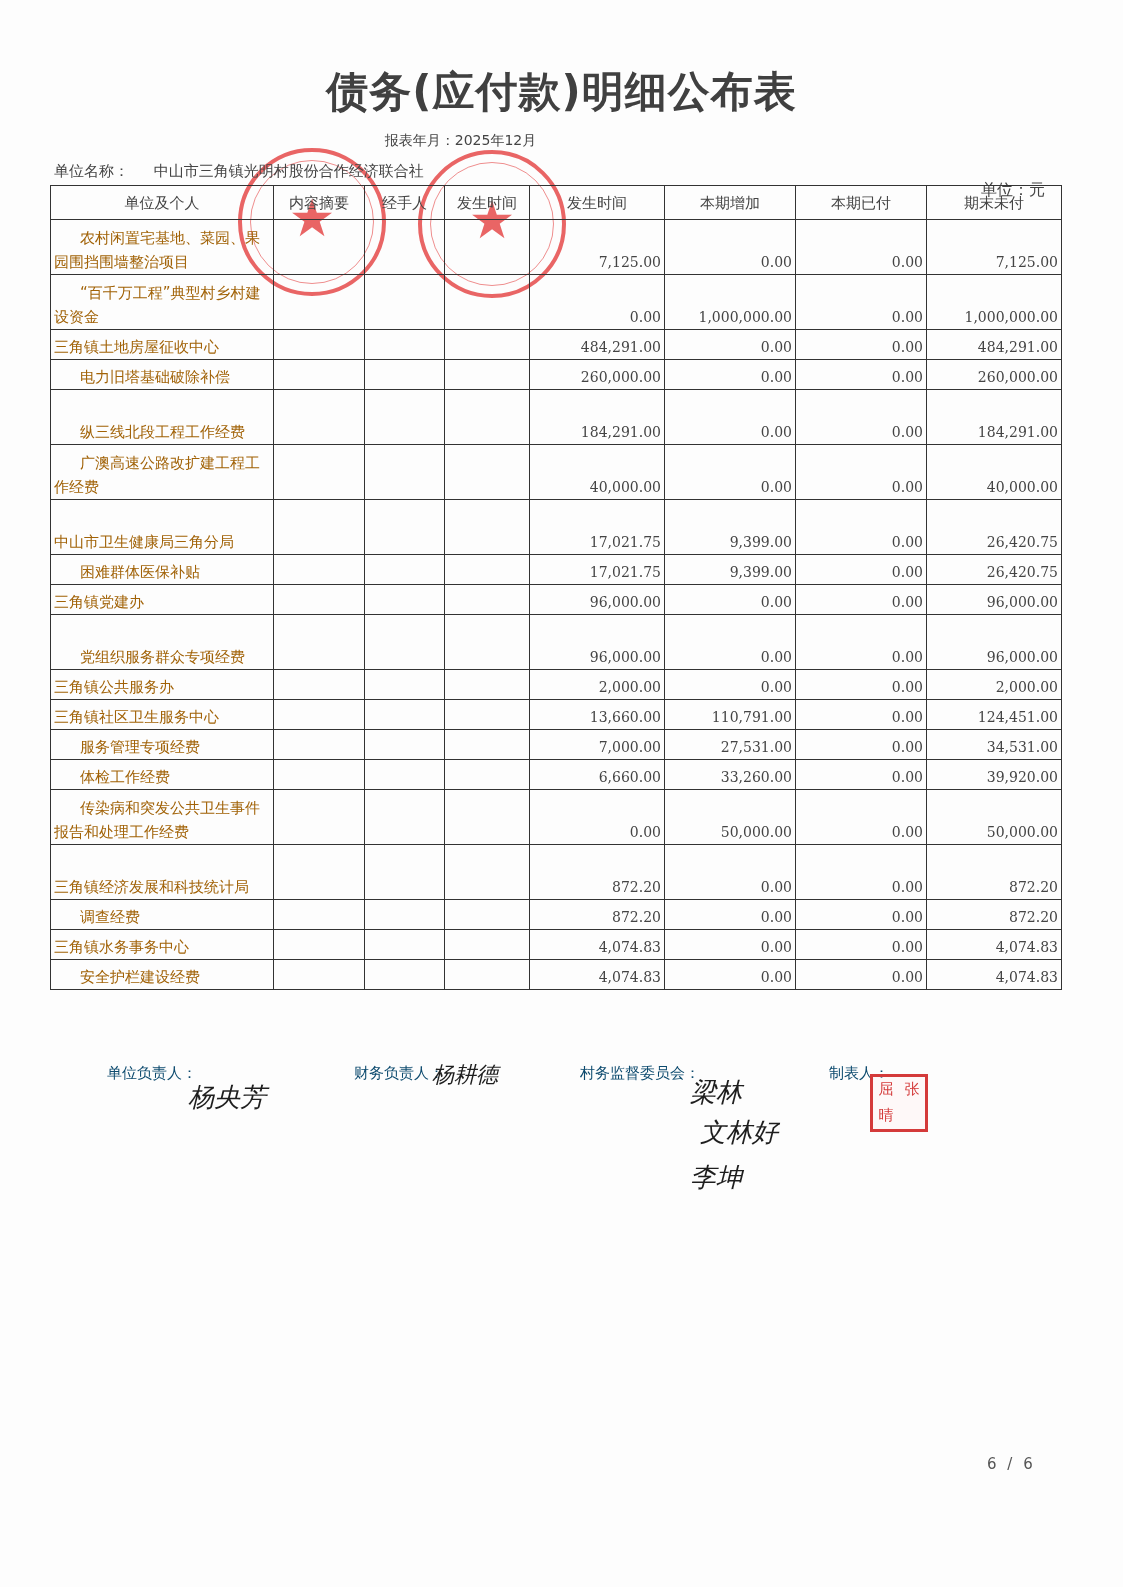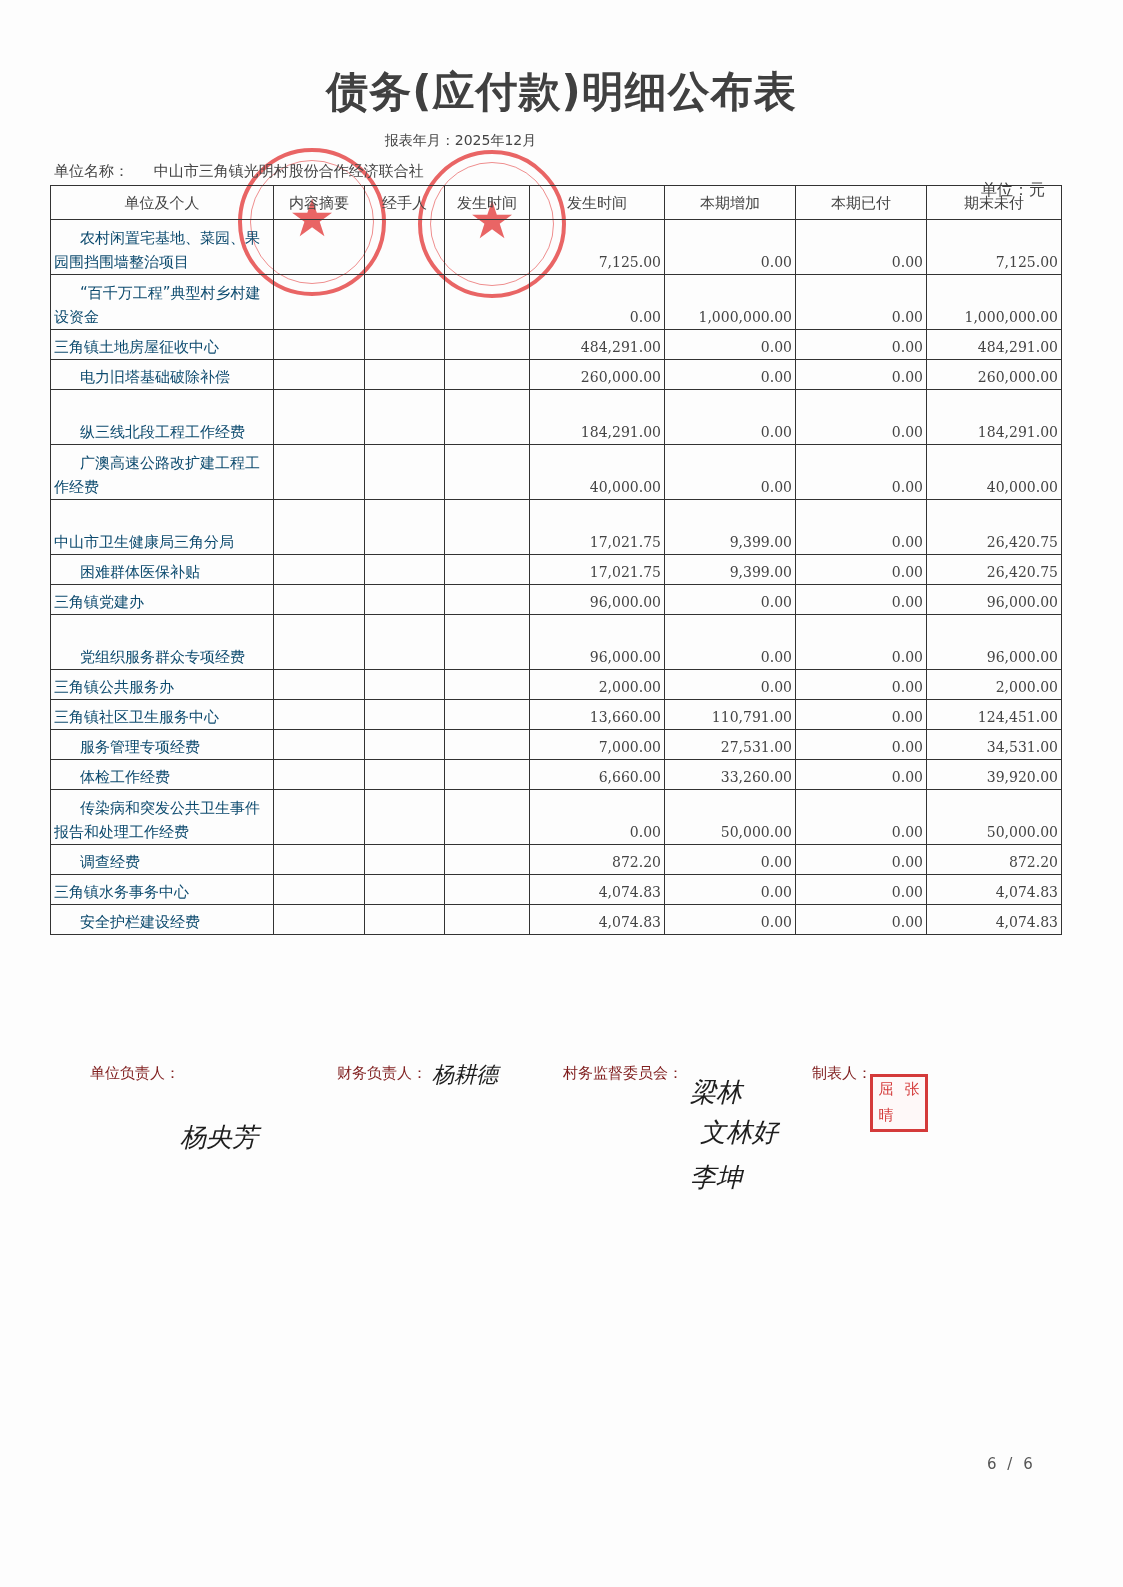--- a/index.html
+++ b/index.html
@@ -17,26 +17,26 @@
   .unit-name .lbl { margin-right:20px; }
   .currency { position:absolute; right:78px; top:180px; font-size:16px; color:#444;font-family:Liberation Mono, monospace; }
   table.grid {
     position:absolute; left:50px; top:185px; width:1011px; border-collapse:collapse;
     table-layout:fixed; font-size:15px;
   }
   table.grid td, table.grid th {
     border:1.5px solid #333; padding:0 3px; vertical-align:bottom; line-height:24px;
   }
   table.grid th { font-weight:normal; text-align:center; vertical-align:middle; height:33px; color:#444; }
-  td.name { text-align:left; color:#0c4a6e;margin-left:36px; }
+  td.name { text-align:left; color:#a16207;margin-left:36px; }
   td.name.indent .txt { padding-left:26px; }
   td.num { text-align:right; font-family:"DejaVu Serif", "Liberation Serif", serif; font-size:14px; color:#444; padding-bottom:2px; padding-right:2px; }
   tr.single td { height:29px; }
   tr.double td { height:54px; }
-  .footer { position:absolute; top:1064px; font-size:15px; color:#7f1d1d; }
+  .footer { position:absolute; top:1064px; font-size:15px; color:#0c4a6e;margin-left:17px; }
   .sig { position:absolute; font-family:"DejaVu Serif", serif; font-style:italic; color:#1e1e1e; font-size:26px; }
   .seal-round {
     position:absolute; width:148px; height:148px; border:4px solid rgba(226,50,50,0.75);
     border-radius:50%; box-sizing:border-box;
   }
   .seal-round .inner { position:absolute; inset:8px; border:1.5px solid rgba(226,50,50,0.55); border-radius:50%; }
   .seal-round .star { position:absolute; left:0; right:0; top:36px; text-align:center; font-size:52px; color:rgba(226,50,50,0.75); }
   .seal-square {
     position:absolute; left:870px; top:1074px; width:58px; height:58px; border:3px solid #d43a3a;
     box-sizing:border-box; display:grid; grid-template-columns:1fr 1fr; grid-template-rows:1fr 1fr;
@@ -231,20 +231,30 @@
       <tr class="double">
         <td class="name indent"><span class="txt">传染病和突发公共卫生事件报告和处理工作经费</span></td>
         <td></td>
         <td></td>
         <td></td>
         <td class="num">0.00</td>
         <td class="num">50,000.00</td>
         <td class="num">0.00</td>
         <td class="num">50,000.00</td>
       </tr>
+      <tr class="double">
+        <td class="name"><span class="txt">三角镇经济发展和科技统计局</span></td>
+        <td></td>
+        <td></td>
+        <td></td>
+        <td class="num">872.20</td>
+        <td class="num">0.00</td>
+        <td class="num">0.00</td>
+        <td class="num">872.20</td>
+      </tr>
       <tr class="single">
         <td class="name indent"><span class="txt">调查经费</span></td>
         <td></td>
         <td></td>
         <td></td>
         <td class="num">872.20</td>
         <td class="num">0.00</td>
         <td class="num">0.00</td>
         <td class="num">872.20</td>
       </tr>
@@ -265,21 +275,21 @@
         <td></td>
         <td class="num">4,074.83</td>
         <td class="num">0.00</td>
         <td class="num">0.00</td>
         <td class="num">4,074.83</td>
       </tr>
     </tbody>
 </table>
 
 <div class="footer" style="left:90px;">单位负责人：</div>
-<div class="sig" style="left:180px;top:1080px;margin-top:40px;">杨央芳</div>
+<div class="sig" style="left:188px;top:1080px;">杨央芳</div>
 <div class="footer" style="left:337px;">财务负责人：</div>
 <div class="sig" style="left:432px;top:1060px;font-size:22px;">杨耕德</div>
 <div class="footer" style="left:563px;">村务监督委员会：</div>
 <div class="sig" style="left:690px;top:1075px;">梁林</div>
 <div class="sig" style="left:700px;top:1115px;">文林好</div>
 <div class="sig" style="left:690px;top:1160px;">李坤</div>
 <div class="footer" style="left:812px;">制表人：</div>
 <div class="seal-square">
   <span>屈</span>
   <span>张</span>

